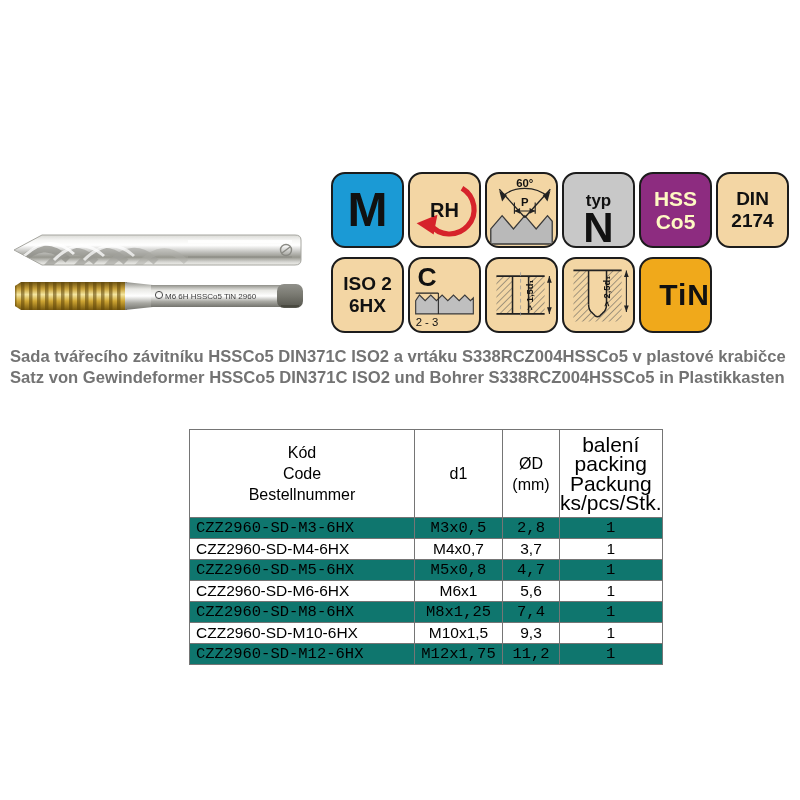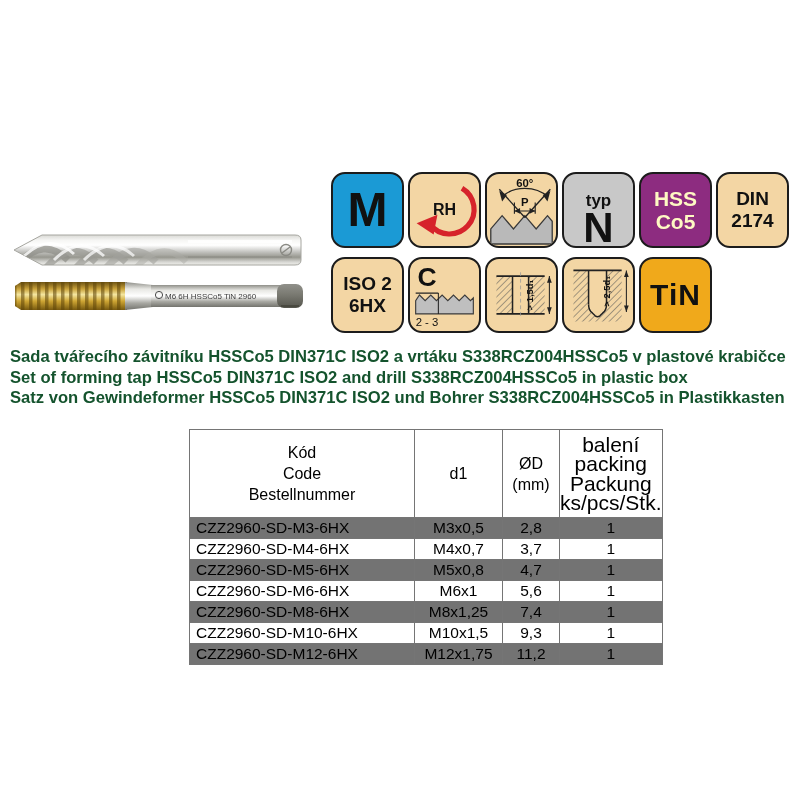--- a/index.html
+++ b/index.html
@@ -21,49 +21,49 @@
     position:relative;border:2px solid #1c1c1c;border-radius:14px;
     background:#f3d6a4;display:flex;flex-direction:column;
     align-items:center;justify-content:center;color:#111;overflow:hidden;
   }
   .icon .big{font-weight:bold;font-size:46px;line-height:1;}
   .icon .line{font-weight:bold;font-size:19px;line-height:22px;white-space:nowrap;}
   .icon svg{position:absolute;left:0;top:0;width:100%;height:100%;}
   .icon .overlay-label{position:relative;z-index:2;font-weight:bold;}
 
   #icon-metric span{font-size:48px;}
-  #icon-rh .overlay-label{font-size:16px;}
+  #icon-rh .overlay-label{font-size:20px;}
   #icon-typ-n .typ{font-weight:bold;font-size:17px;line-height:15px;margin-top:20px;}
   #icon-typ-n .n{font-weight:bold;font-size:42px;line-height:40px;}
   #icon-hss span{color:#fef9c3;font-weight:bold;font-size:21px;line-height:23px;}
   #icon-tin span{font-weight:bold;font-size:30px;letter-spacing:1px;}
 
   
   #description{position:absolute;left:10px;top:347px;width:786px;}
-  #description div{font-weight:bold;font-size:16.6px;line-height:20.5px;color:#14532d;white-space:nowrap;}
+  #description div{font-weight:bold;font-size:16.6px;line-height:20.5px;color:#737373;white-space:nowrap;}
 
   
   #spec-table{
     position:absolute;left:165px;top:429px;
     border-collapse:collapse;table-layout:fixed;margin-left:24px;
   }
   #spec-table col.c-code{width:225px;}
   #spec-table col.c-d1{width:88px;}
   #spec-table col.c-d{width:57px;}
   #spec-table col.c-pack{width:102px;}
   #spec-table th,#spec-table td{
     border:1px solid #757575;padding:0;color:#000;background:#fff;
     font-size:15.5px;text-align:center;vertical-align:middle;
   }
   #spec-table thead th{height:88px;font-weight:normal;}
   #spec-table thead .hline{display:block;font-size:16px;line-height:21px;}
   #spec-table thead .hline-sm{display:block;font-size:21px;line-height:19.5px;}
   #spec-table tbody td{height:21px;line-height:20px;}
   #spec-table tbody td.cell-code{text-align:left;padding-left:6px;}
-  #spec-table tbody tr.stripe td{background:#737373;}
+  #spec-table tbody tr.stripe td{background:#0f766e;font-family:Liberation Mono, monospace;}
 </style>
 </head>
 <body>
 
 <div id="page">
 
   <div class="tool" id="drill-photo">
     <svg width="292" height="48" viewBox="0 0 292 48">
       <defs>
         <linearGradient id="metal" x1="0" y1="0" x2="0" y2="1">
@@ -233,28 +233,27 @@
         <line x1="45" y1="12" x2="45" y2="48" stroke="#222" stroke-width="1.6"></line>
         <path d="M26,48 Q26,54 30,57 L33,60 Q35.5,62 38,60 L41,57 Q45,54 45,48" fill="none" stroke="#222" stroke-width="1.6"></path>
         <line x1="10" y1="12" x2="61" y2="12" stroke="#222" stroke-width="2"></line>
         <line x1="66" y1="12" x2="66" y2="56" stroke="#222" stroke-width="1.1"></line>
         <polygon points="66,12 63.5,19 68.5,19" fill="#222"></polygon>
         <polygon points="66,56 63.5,49 68.5,49" fill="#222"></polygon>
         <text transform="rotate(-90 59 34)" x="59" y="24" font-size="10" font-weight="bold" fill="#111" text-anchor="middle">&gt; 2,5d₁</text>
       </svg>
     </div>
 
-    <div class="icon" id="icon-tin" style="background: rgb(240, 169, 27);">
+    <div class="icon" id="icon-tin" style="background: rgb(240, 169, 27); align-items: flex-end;">
       <span>TiN</span>
     </div>
   </div>
 
   <div id="description">
     <div>Sada tvářecího závitníku HSSCo5 DIN371C ISO2 a vrtáku S338RCZ004HSSCo5 v plastové krabičce</div>
-    <div>Set of forming tap HSSCo5 DIN371C ISO2 and drill S338RCZ004HSSCo5 in plastic box</div>
     <div>Satz von Gewindeformer HSSCo5 DIN371C ISO2 und Bohrer S338RCZ004HSSCo5 in Plastikkasten</div>
   </div>
 
   <table id="spec-table">
     <colgroup>
       <col class="c-code">
         <col class="c-d1">
         <col class="c-d">
         <col class="c-pack">
     </colgroup>

